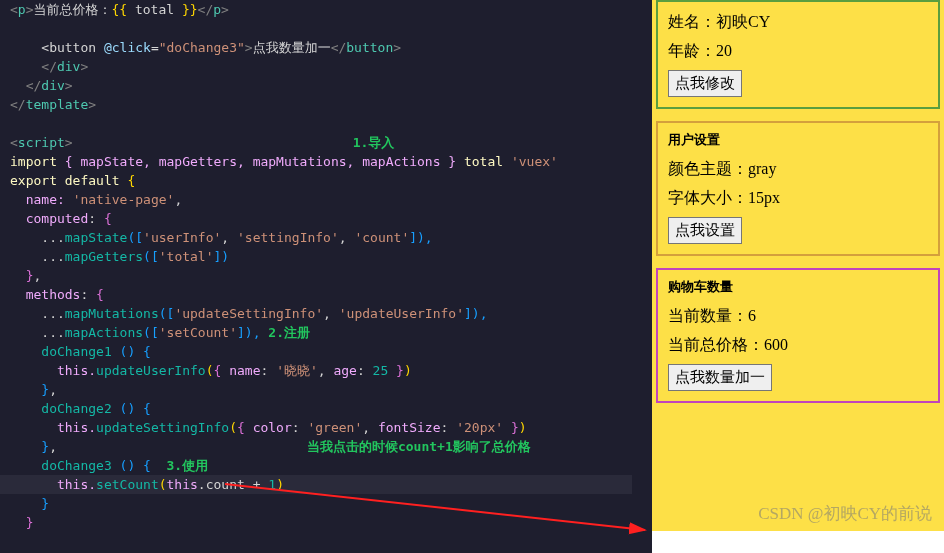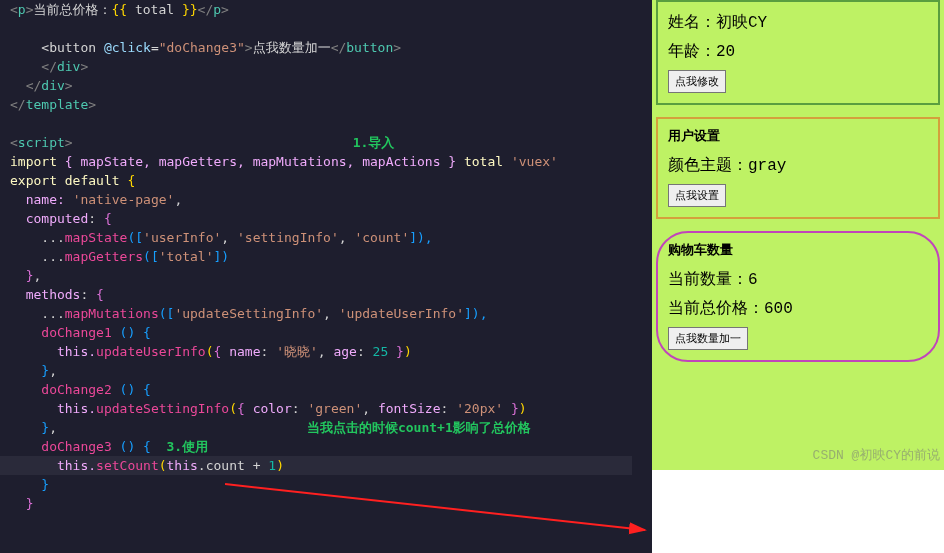--- a/index.html
+++ b/index.html
@@ -4,40 +4,40 @@
 <style>
 * { margin: 0; padding: 0; box-sizing: border-box; }
 body { display: flex; width: 944px; height: 553px; font-family: Consolas, monospace; overflow: hidden; }
 .code-pane { width: 652px; height: 553px; background: #1e1e2e; color: #ccc; padding: 0 10px; font-size: 13px; line-height: 19px; overflow: hidden; position: relative; }
 .code-line { white-space: pre; }
 .tag { color: #808080; }
 .tagname { color: #4ec9b0; }
 .attr { color: #9cdcfe; }
 .str { color: #ce9178; }
 .kw { color: #fef9c3; }
-.fn { color: #ec4899; }
+.fn { color: #14b8a6; }
 .prop { color: #f0abfc; }
 .num { color: #14b8a6; }
 .txt { color: #d4d4d4; }
 .br { color: #ffd700; }
 .br2 { color: #da70d6; }
 .br3 { color: #179fff; }
 .red-note { color: #22c55e; font-weight: bold; }
 .hl-line { background: #2a2a3a; display: inline-block; width: 632px; margin-left: -10px; padding-left: 10px; }
 .arrow-svg { position: absolute; pointer-events: none; }
 
-.preview-pane { width: 292px; height: 470px; background: #bef264; padding: 0 4px; color: #000; font-family: Liberation Mono, monospace; position: relative; }
+.preview-pane { width: 292px; height: 531px; background: #fde047; padding: 0 4px; color: #000; font-family: Liberation Serif, serif; position: relative; }
 .panel { border: 2px solid; padding: 8px 10px 10px; margin-bottom: 12px; }
 .panel h3 { font-size: 13px; font-weight: bold; margin-bottom: 10px; }
 .panel p { font-size: 16px; margin: 8px 0; }
-.panel button { font-size: 11px; padding: 3px 6px; background: #efefef; border: 1px solid #767676; font-family: inherit; }
+.panel button { font-size: 15px; padding: 3px 6px; background: #efefef; border: 1px solid #767676; font-family: inherit; }
 .p-green { border-color: #5a9e3f; }
 .p-orange { border-color: #d4a03c; }
-.p-magenta { border-color: #c145bb; border-radius: 32px; }
-.watermark { position: absolute; bottom: 6px; right: 4px; color: rgba(120,120,120,0.55); font-size: 13px; }
+.p-magenta { border-color: #c145bb; }
+.watermark { position: absolute; bottom: 6px; right: 12px; color: rgba(120,120,120,0.55); font-size: 17px; }
 </style>
 </head>
 <body>
 
 <div class="code-pane">
 <div class="code-line"><span class="tag">&lt;</span><span class="tagname">p</span><span class="tag">&gt;</span><span class="txt">当前总价格：</span><span class="br">{{</span><span class="txt"> total </span><span class="br">}}</span><span class="tag">&lt;/</span><span class="tagname">p</span><span class="tag">&gt;</span></div>
 <div class="code-line">&nbsp;</div>
 <div class="code-line"><span class="txt">    &lt;button </span><span class="attr">@click</span><span class="txt">=</span><span class="str">"doChange3"</span><span class="tag">&gt;</span><span class="txt">点我数量加一</span><span class="tag">&lt;/</span><span class="tagname">button</span><span class="tag">&gt;</span></div>
 <div class="code-line"><span class="tag">    &lt;/</span><span class="tagname">div</span><span class="tag">&gt;</span></div>
 <div class="code-line"><span class="tag">  &lt;/</span><span class="tagname">div</span><span class="tag">&gt;</span></div>
@@ -46,20 +46,21 @@
 <div class="code-line"><span class="tag">&lt;</span><span class="tagname">script</span><span class="tag">&gt;</span><span style="display:inline-block;width:280px"></span><span class="red-note">1.导入</span></div>
 <div class="code-line"><span class="kw">import </span><span class="prop">{ mapState, mapGetters, mapMutations, mapActions }</span><span class="kw"> total </span><span class="str">'vuex'</span></div>
 <div class="code-line"><span class="kw">export default </span><span class="br">{</span></div>
 <div class="code-line"><span class="prop">  name: </span><span class="str">'native-page'</span><span class="txt">,</span></div>
 <div class="code-line"><span class="prop">  computed</span><span class="txt">: </span><span class="br2">{</span></div>
 <div class="code-line"><span class="txt">    ...</span><span class="fn">mapState</span><span class="br3">([</span><span class="str">'userInfo'</span><span class="txt">, </span><span class="str">'settingInfo'</span><span class="txt">, </span><span class="str">'count'</span><span class="br3">]),</span></div>
 <div class="code-line"><span class="txt">    ...</span><span class="fn">mapGetters</span><span class="br3">([</span><span class="str">'total'</span><span class="br3">])</span></div>
 <div class="code-line"><span class="br2">  }</span><span class="txt">,</span></div>
 <div class="code-line"><span class="prop">  methods</span><span class="txt">: </span><span class="br2">{</span></div>
 <div class="code-line"><span class="txt">    ...</span><span class="fn">mapMutations</span><span class="br3">([</span><span class="str">'updateSettingInfo'</span><span class="txt">, </span><span class="str">'updateUserInfo'</span><span class="br3">]),</span></div>
+<div class="code-line"><span class="txt">    ...</span><span class="fn">mapActions</span><span class="br3">([</span><span class="str">'setCount'</span><span class="br3">]),</span> <span class="red-note">2.注册</span></div>
 <div class="code-line"><span class="fn">    doChange1 </span><span class="br3">() {</span></div>
 <div class="code-line"><span class="prop">      this.</span><span class="fn">updateUserInfo</span><span class="br">(</span><span class="br2">{</span><span class="prop"> name</span><span class="txt">: </span><span class="str">'晓晓'</span><span class="txt">, </span><span class="prop">age</span><span class="txt">: </span><span class="num">25</span><span class="br2"> }</span><span class="br">)</span></div>
 <div class="code-line"><span class="br3">    }</span><span class="txt">,</span></div>
 <div class="code-line"><span class="fn">    doChange2 </span><span class="br3">() {</span></div>
 <div class="code-line"><span class="prop">      this.</span><span class="fn">updateSettingInfo</span><span class="br">(</span><span class="br2">{</span><span class="prop"> color</span><span class="txt">: </span><span class="str">'green'</span><span class="txt">, </span><span class="prop">fontSize</span><span class="txt">: </span><span class="str">'20px'</span><span class="br2"> }</span><span class="br">)</span></div>
 <div class="code-line"><span class="br3">    }</span><span class="txt">,</span><span style="display:inline-block;width:250px"></span><span class="red-note">当我点击的时候count+1影响了总价格</span></div>
 <div class="code-line"><span class="fn">    doChange3 </span><span class="br3">() {</span>  <span class="red-note">3.使用</span></div>
 <div class="code-line hl-line"><span class="prop">      this.</span><span class="fn">setCount</span><span class="br">(</span><span class="prop">this</span><span class="txt">.count + </span><span class="num">1</span><span class="br">)</span></div>
 <div class="code-line"><span class="br3">    }</span></div>
 <div class="code-line"><span class="br2">  }</span></div>
@@ -77,20 +78,21 @@
 <div class="preview-pane">
   <div class="panel p-green" style="padding-top:2px">
     <p><span>姓名：</span><span>初映CY</span></p>
     <p><span>年龄：</span><span>20</span></p>
     <button>点我修改</button>
   </div>
 
   <div class="panel p-orange">
     <h3>用户设置</h3>
     <p><span>颜色主题：</span><span>gray</span></p>
+    <p><span>字体大小：</span><span>15px</span></p>
     <button>点我设置</button>
   </div>
 
   <div class="panel p-magenta">
     <h3>购物车数量</h3>
     <p><span>当前数量：</span><span>6</span></p>
     <p><span>当前总价格：</span><span>600</span></p>
     <button>点我数量加一</button>
   </div>
 

